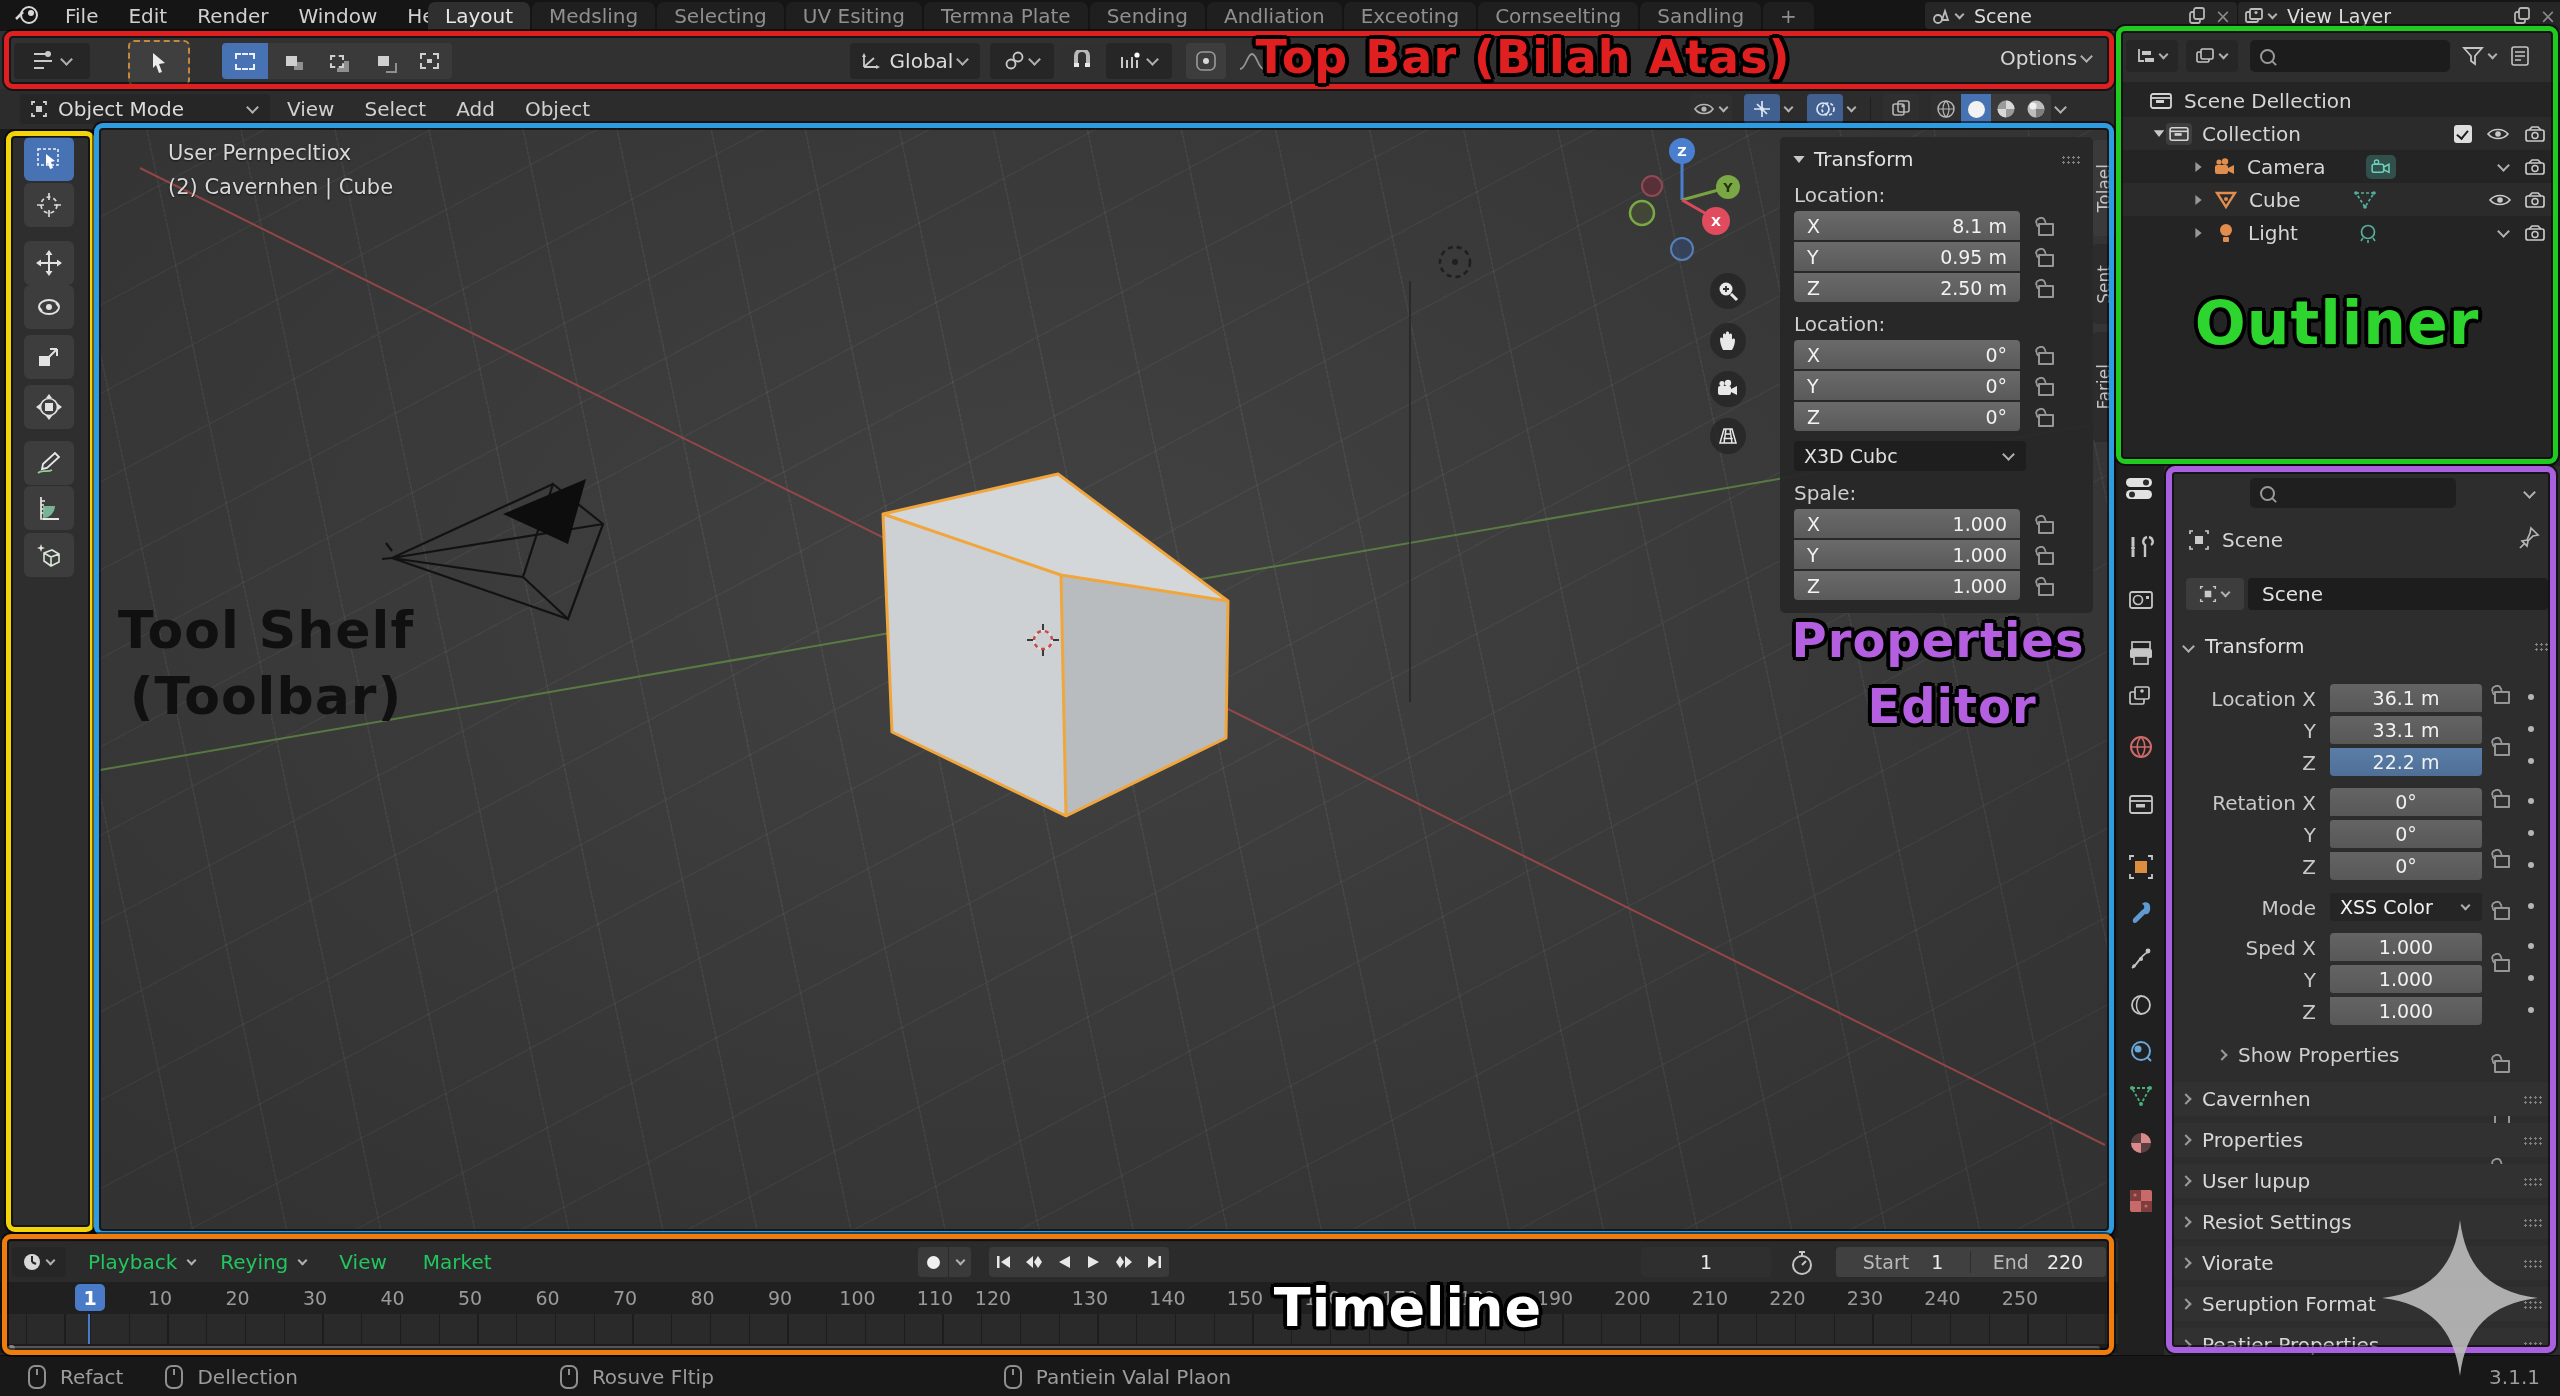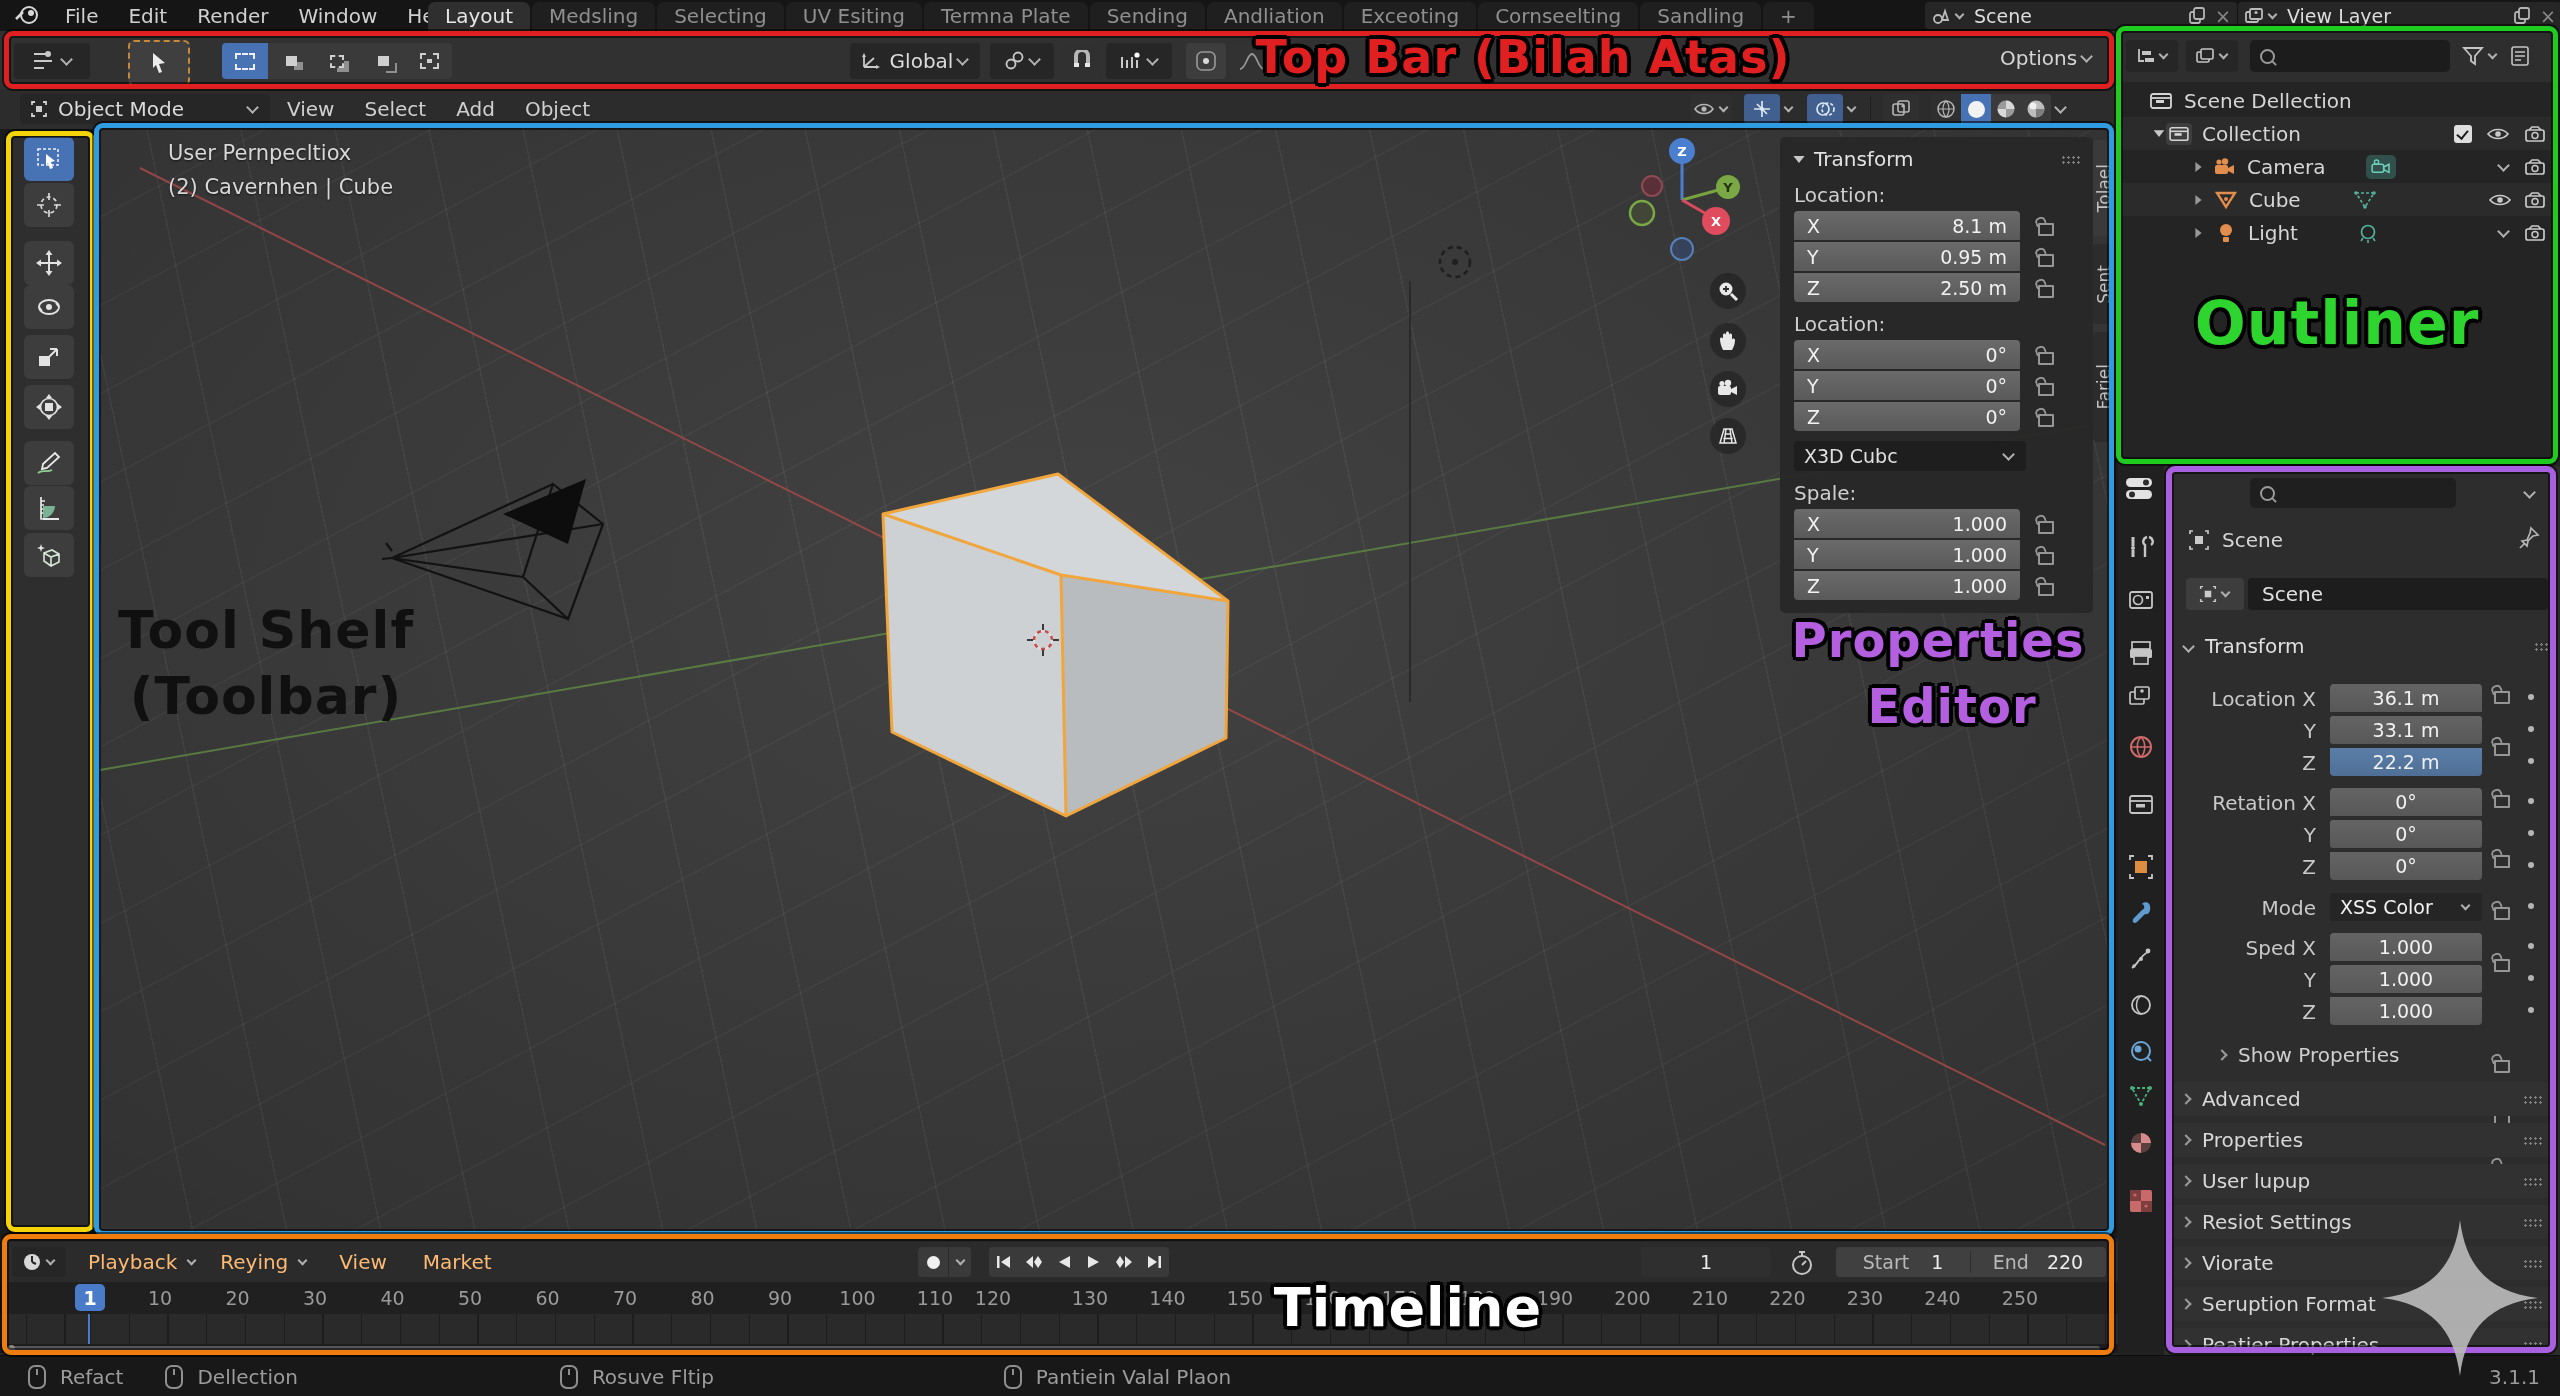--- a/index.html
+++ b/index.html
@@ -65,21 +65,21 @@
   #propstrip{left:2118px;top:466px;width:46px;height:889px;background:#202020;}
   #propmain{left:2164px;top:466px;width:396px;height:889px;background:#2d2d2d;}
   .plabel{position:absolute;width:150px;text-align:right;font-size:20px;color:#c9c9c9;}
   .pfield{position:absolute;left:2330px;width:152px;height:28px;background:linear-gradient(#646464,#585858);
           border-radius:3px;color:#f2f2f2;font-size:19px;display:flex;align-items:center;justify-content:center;}
   .ppanel{position:absolute;left:2172px;width:381px;height:34px;background:#313131;border-radius:5px;
           display:flex;align-items:center;font-size:20px;color:#d8d8d8;padding:0 10px;box-sizing:border-box;}
   .parrow{width:6px;height:6px;border-right:2px solid #9a9a9a;border-top:2px solid #9a9a9a;transform:rotate(45deg);margin-right:12px;}
   
   #timeline{left:0;top:1238px;width:2118px;height:117px;background:#262626;}
-  .tmenu{font-size:20px;color:#fdba74;margin-right:6px;}
+  .tmenu{font-size:20px;color:#22c55e;margin-right:6px;}
   .tick{position:absolute;top:0;transform:translateX(-50%);font-size:19px;color:#9a9a9a;}
   .transport{width:30px;height:30px;background:#3a3a3a;display:flex;align-items:center;justify-content:center;}
   
   #statusbar{left:0;top:1355px;width:2560px;height:41px;background:#181818;border-top:1px solid #0c0c0c;}
   .statustxt{font-size:20px;color:#9c9c9c;}
   
   .annobox{position:absolute;border-radius:9px;z-index:50;pointer-events:none;box-sizing:border-box;
            box-shadow:0 0 0 2px rgba(0,0,0,.55), inset 0 0 0 2px rgba(0,0,0,.55);}
   .anno{position:absolute;font-weight:bold;z-index:60;white-space:nowrap;transform:translateX(-50%);
         letter-spacing:1px;
@@ -849,21 +849,21 @@
   <div class="abs lock" style="left:2494px;top:997px"></div>
     <div class="abs dot" style="left:2528px;top:1007px"></div>
 
   <div class="abs flex" style="left:2218px;top:1043px">
     <div class="parrow"></div>
     <span class="txt" style="font-size:20px;color:#cfcfcf">Show Properties</span>
   </div>
 
   <div class="ppanel" style="top:1082px">
       <div class="parrow"></div>
-      <span class="txt">Advanced</span>
+      <span class="txt">Cavernhen</span>
       <div class="grip" style="margin-left:auto"></div>
     </div>
   <div class="ppanel" style="top:1123px">
       <div class="parrow"></div>
       <span class="txt">Properties</span>
       <div class="grip" style="margin-left:auto"></div>
     </div>
   <div class="ppanel" style="top:1164px">
       <div class="parrow"></div>
       <span class="txt">User lupup</span>

